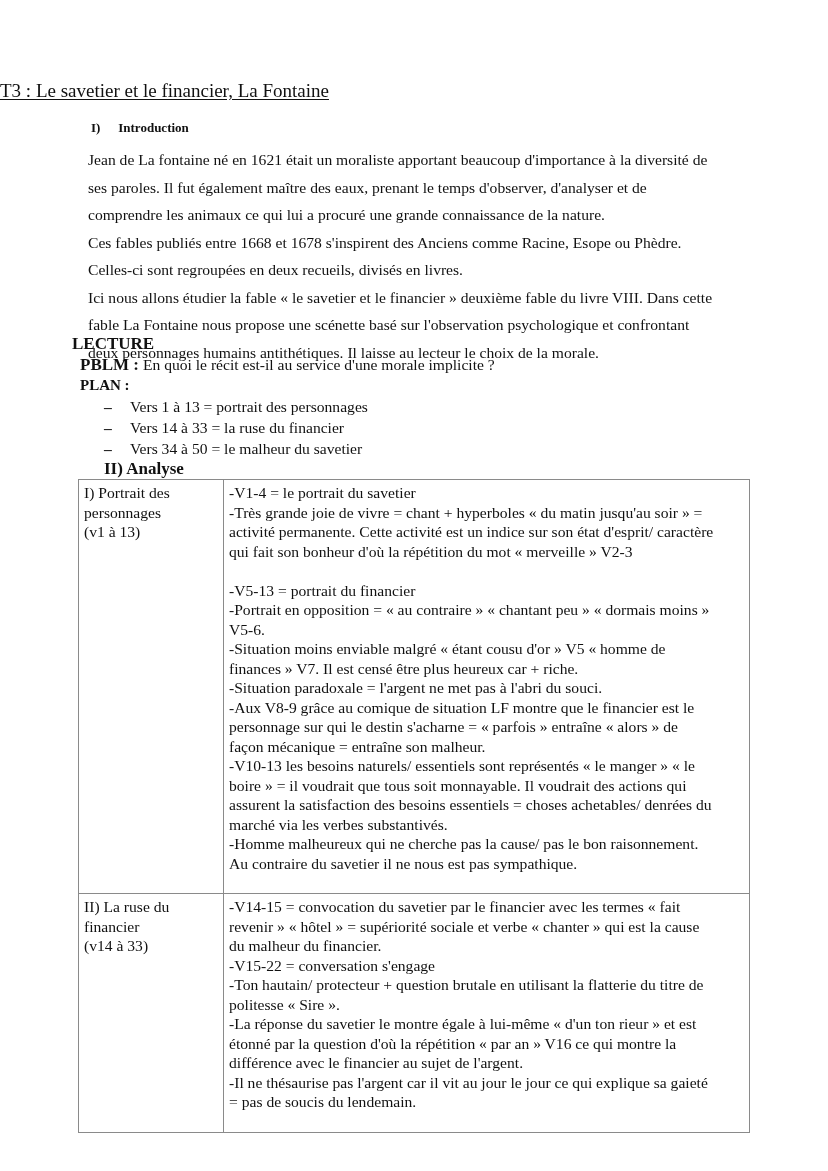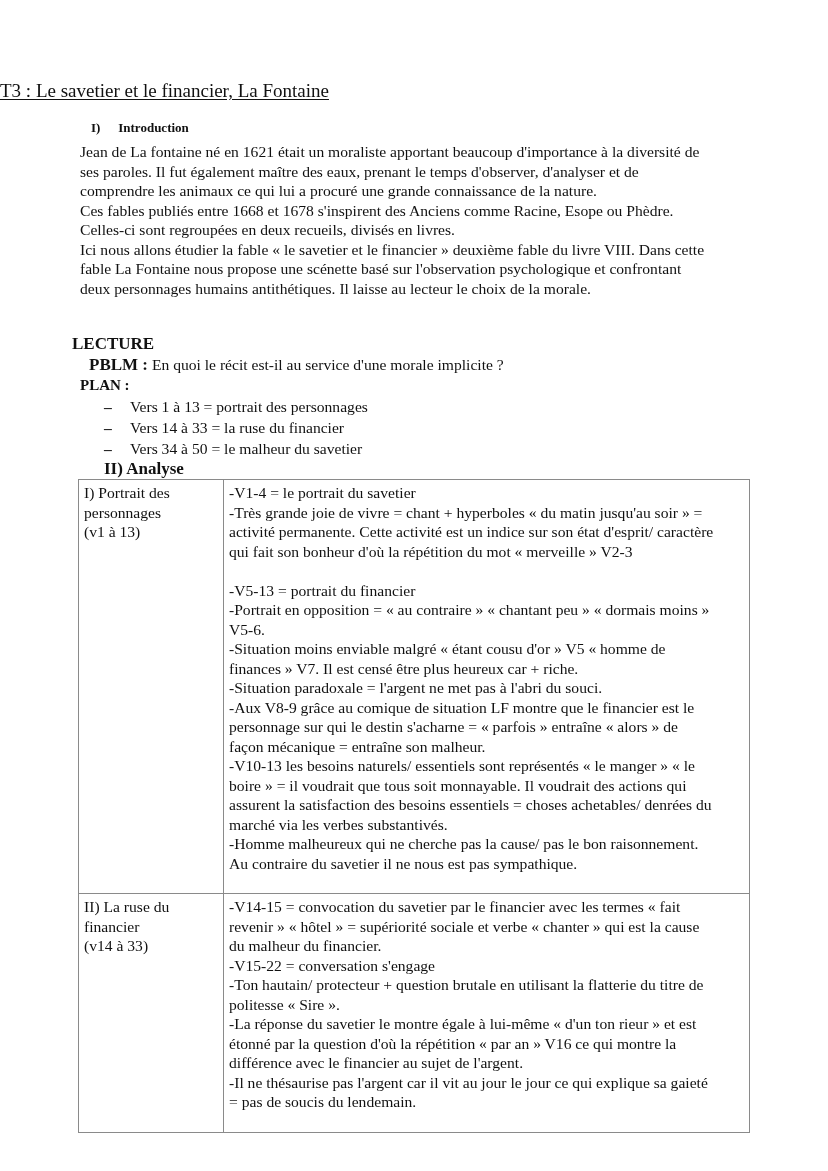--- a/index.html
+++ b/index.html
@@ -15,30 +15,30 @@
   }
   .h1 {
     position: absolute; left: 91px; top: 120px;
     font-size: 13px; font-weight: bold;
   }
   .h1 .num { display: inline-block; width: 24px; }
   .intro {
     position: absolute; left: 80px; top: 142px; width: 680px;
     font-size: 15.6px; line-height: 19.5px;
   }
-  .intro p { margin: 0; }
+  .intro p { margin: 8px; }
   .lecture {
     position: absolute; left: 72px; top: 334px;
     font-size: 17px; font-weight: bold; line-height: 20px;
   }
   .pblm {
     position: absolute; left: 80px; top: 355px;
     font-size: 15.6px; line-height: 20px;
   }
-  .pblm b { font-size: 17px; margin-left: 9px; }
+  .pblm b { font-size: 17px; }
   .plan {
     position: absolute; left: 80px; top: 375px;
     font-size: 15px; font-weight: bold; line-height: 20px;
   }
   .plan-list {
     position: absolute; left: 104px; top: 397px; margin: 0; padding: 0;
     list-style: none; font-size: 15.6px; line-height: 20.8px;
   }
   .plan-list li { position: relative; padding-left: 26px; }
   .plan-list li .dash { position: absolute; left: 0; top: 0; font-weight: bold; }

